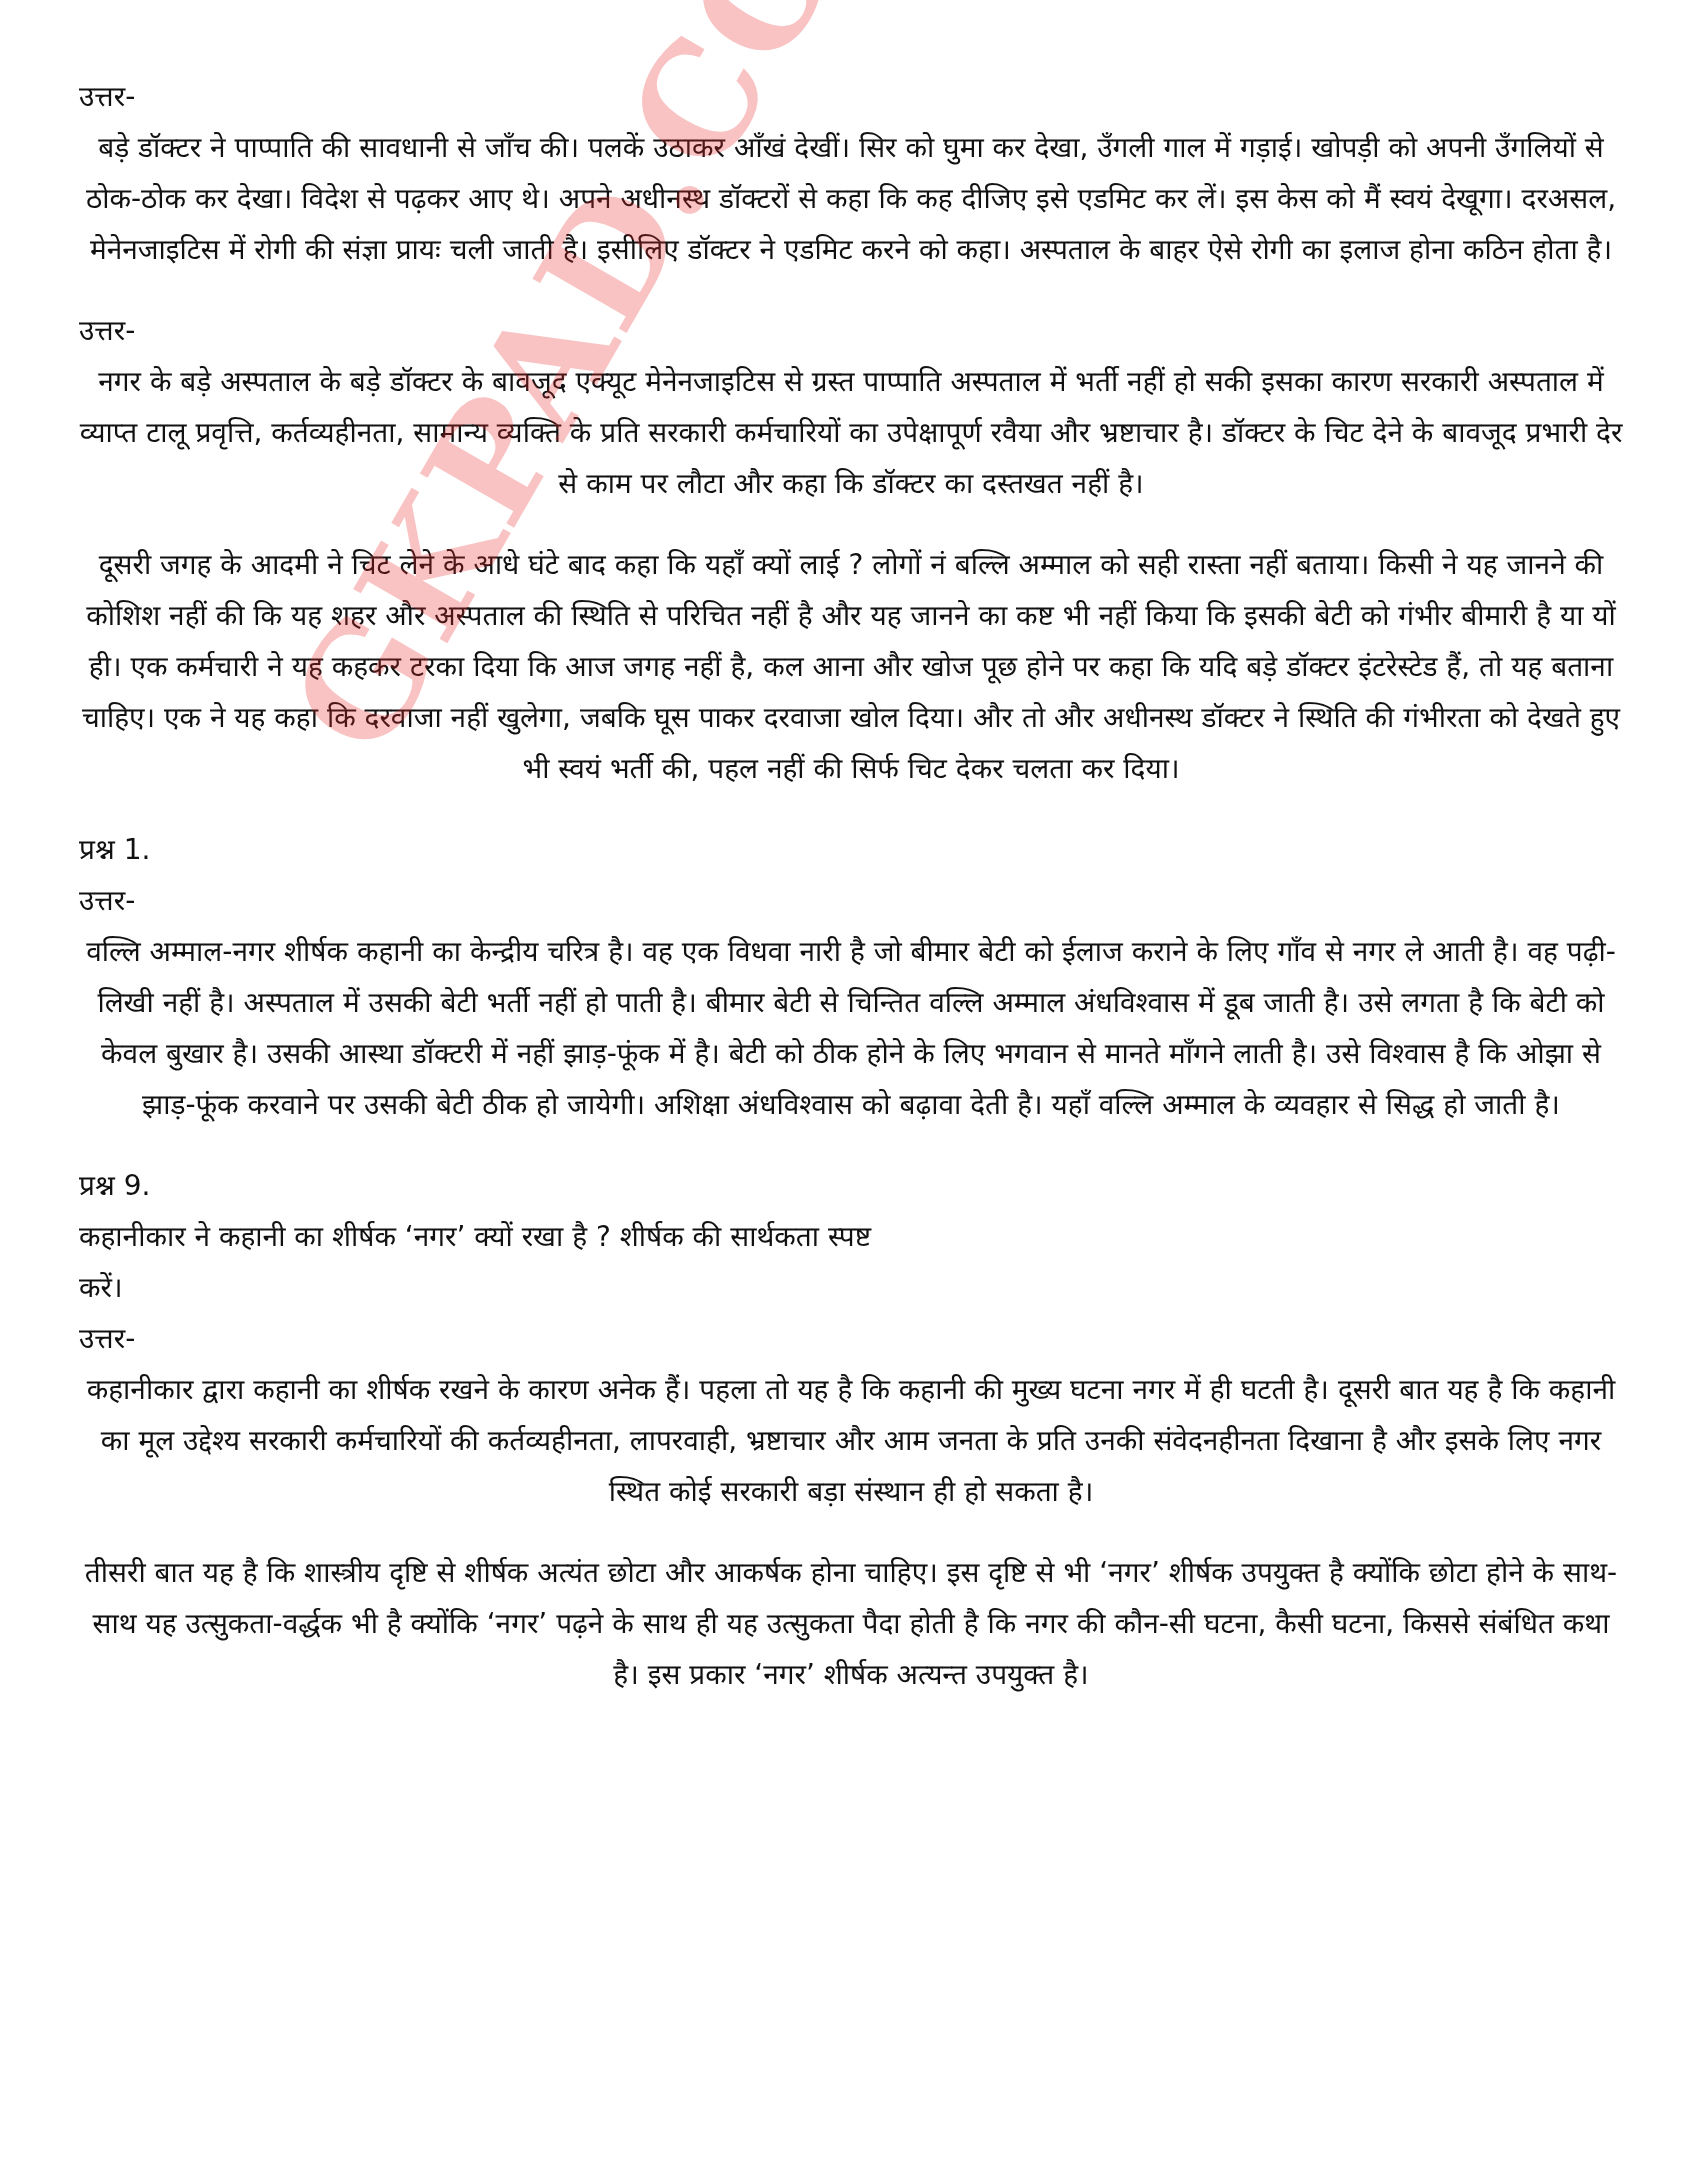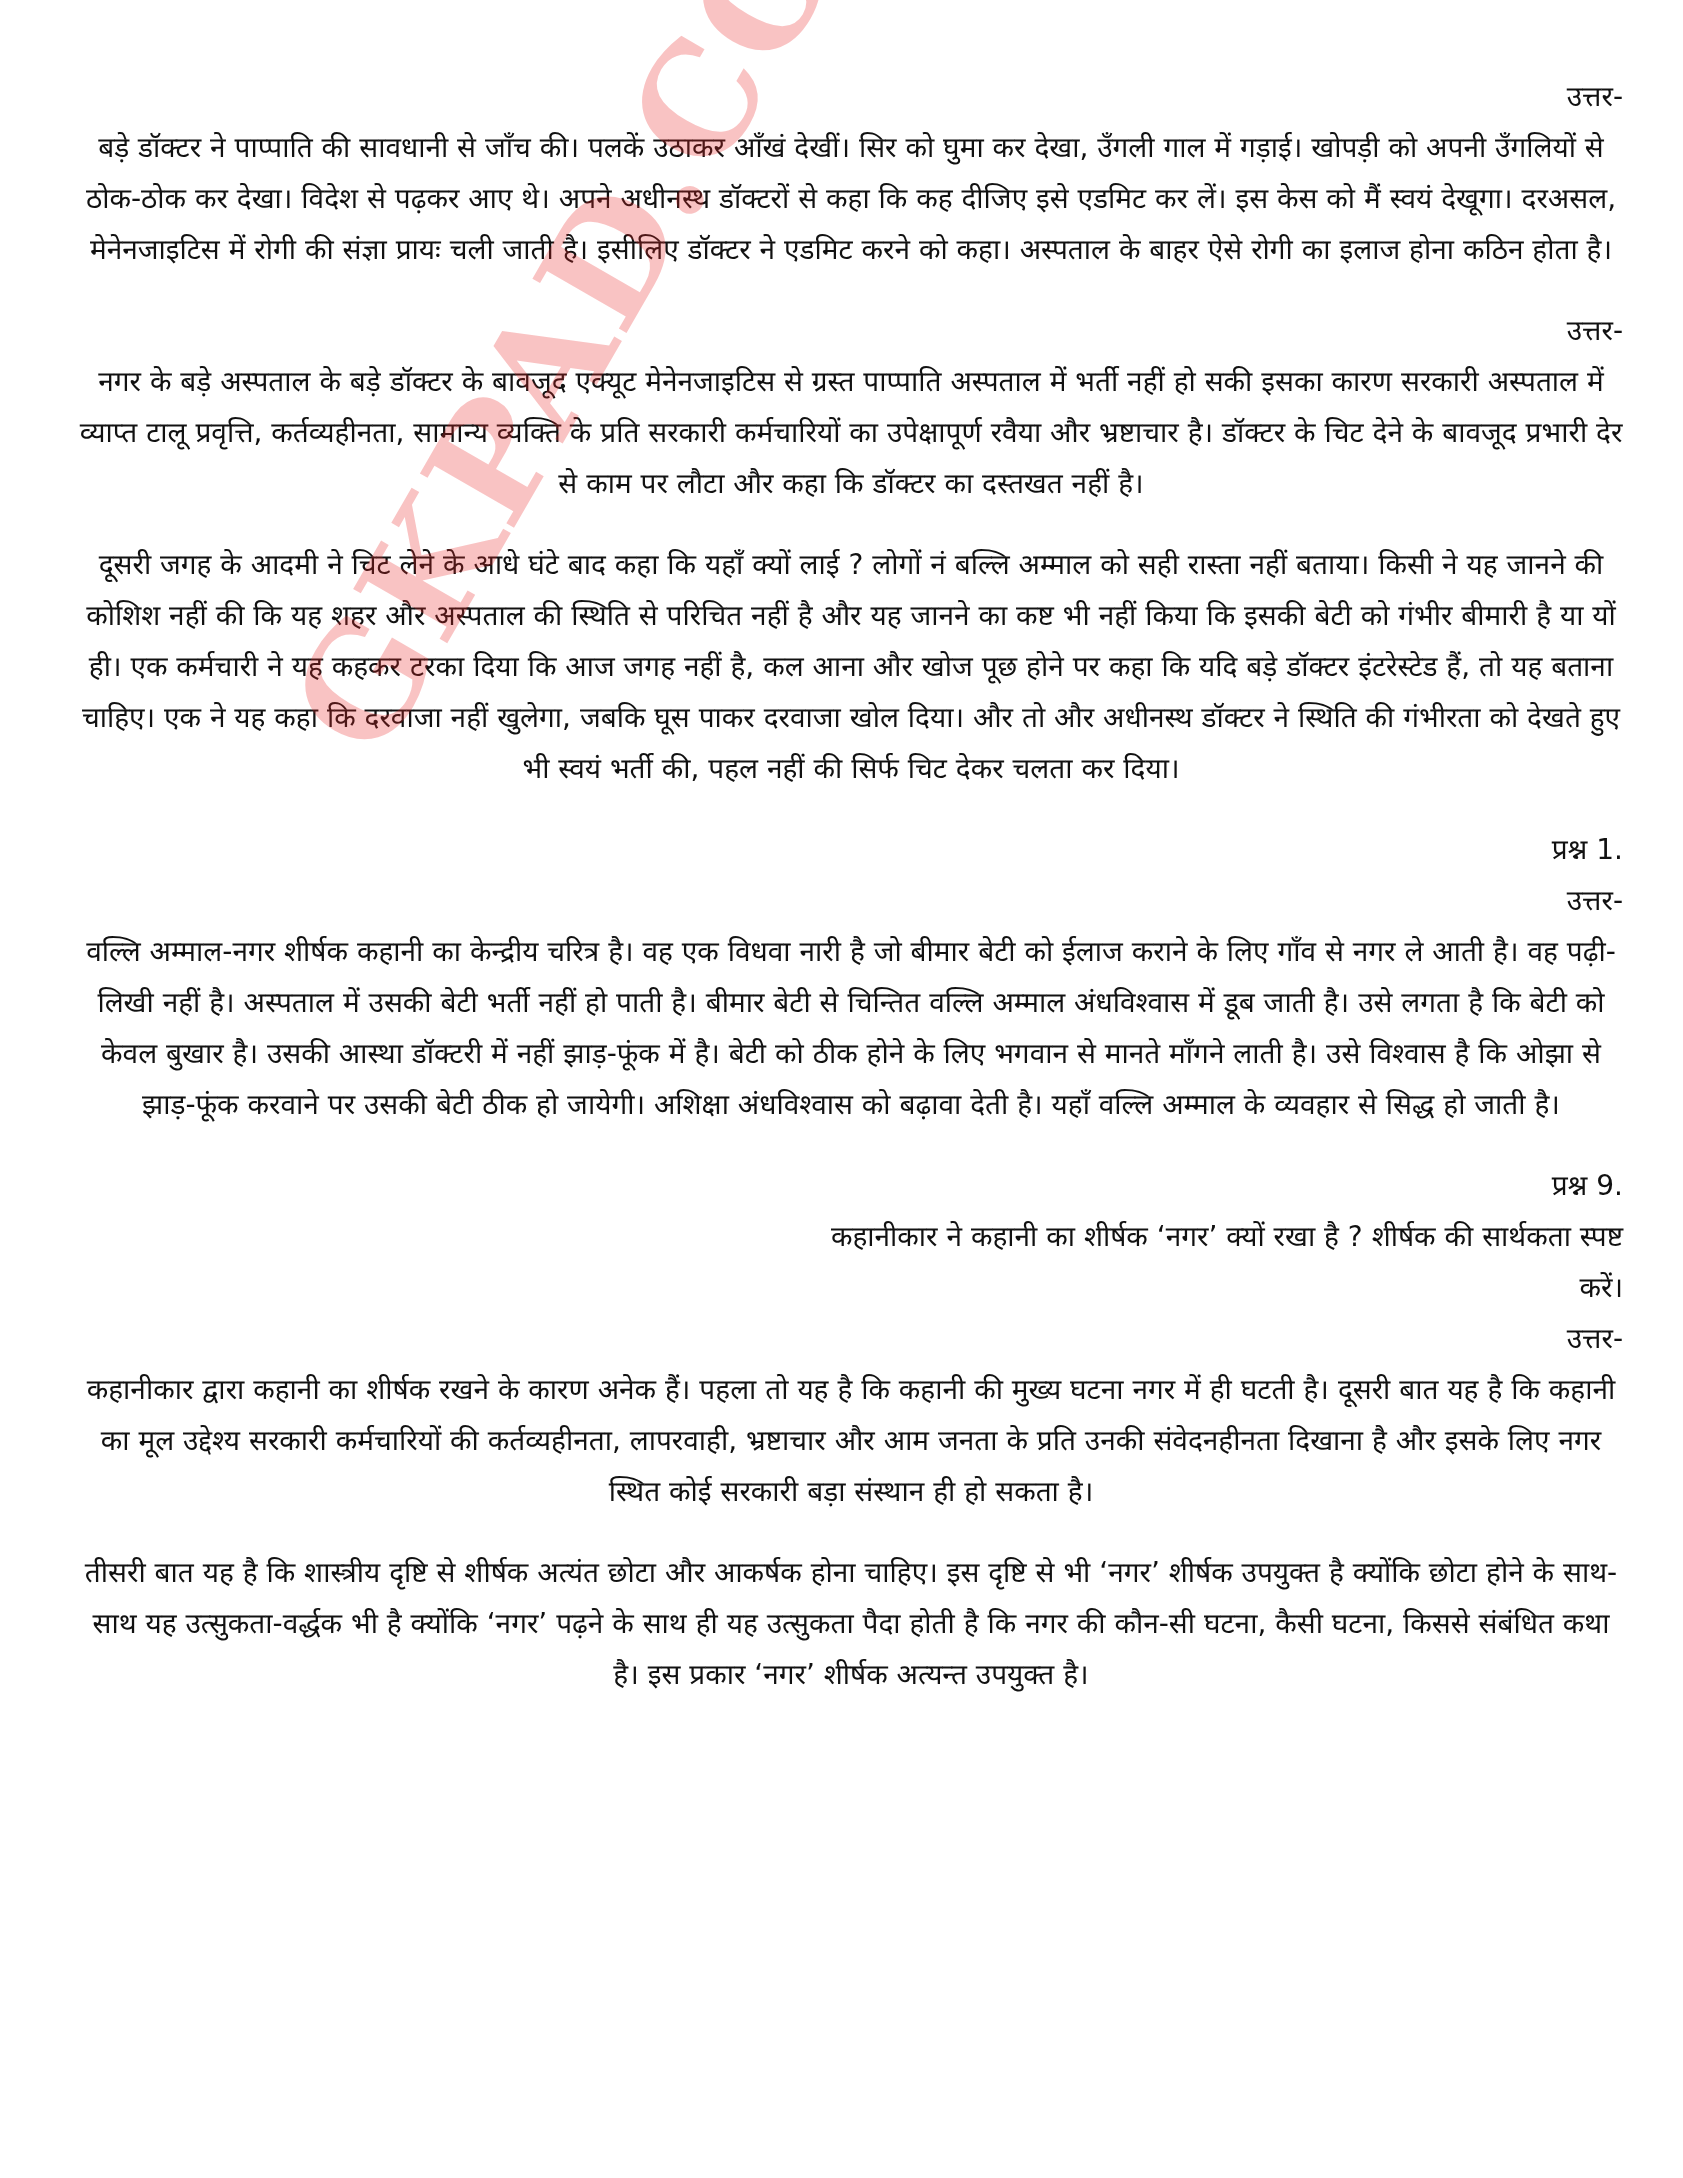--- a/index.html
+++ b/index.html
@@ -7,21 +7,21 @@
       width: 1683px; height: 2178px; position: relative; overflow: hidden;
       font-family: "DejaVu Sans", "Liberation Sans", sans-serif;
       color: #111111;
     }
     .page {
       position: absolute; left: 79px; top: 71px; width: 1544px;
       font-size: 28px; line-height: 51px;
     }
     .block { margin: 0; }
     .gap { height: 30px; }
-    .label { display: block; text-align: right; }
+    .label { display: block; }
     .para { display: block; text-align: center; }
     .watermark {
       position: absolute; left: 257px; top: 693px;
       transform: rotate(-60deg); transform-origin: left top;
       font-family: "DejaVu Serif", "Liberation Serif", serif;
       font-size: 149px; font-weight: bold; letter-spacing: 4px;
       color: rgba(235, 40, 40, 0.28);
       white-space: nowrap; pointer-events: none;
     }
   </style>

